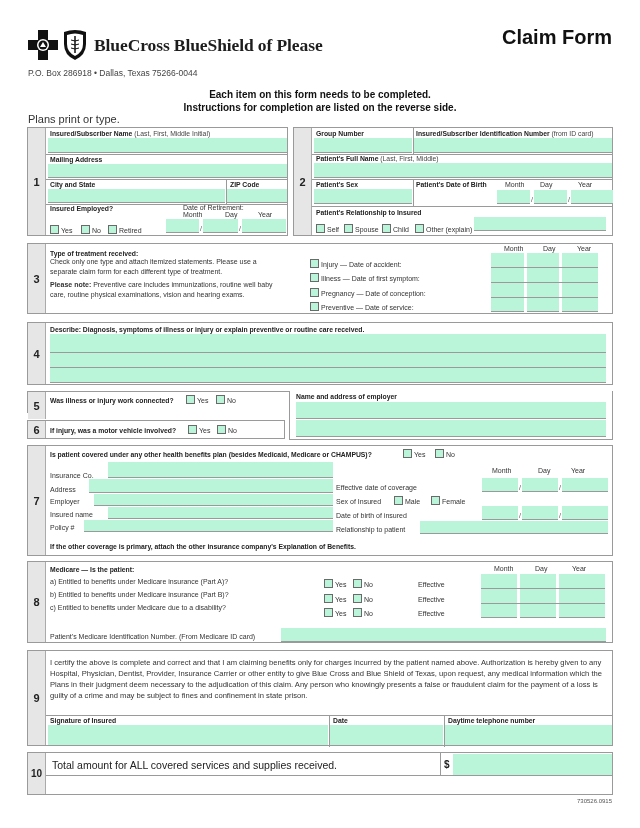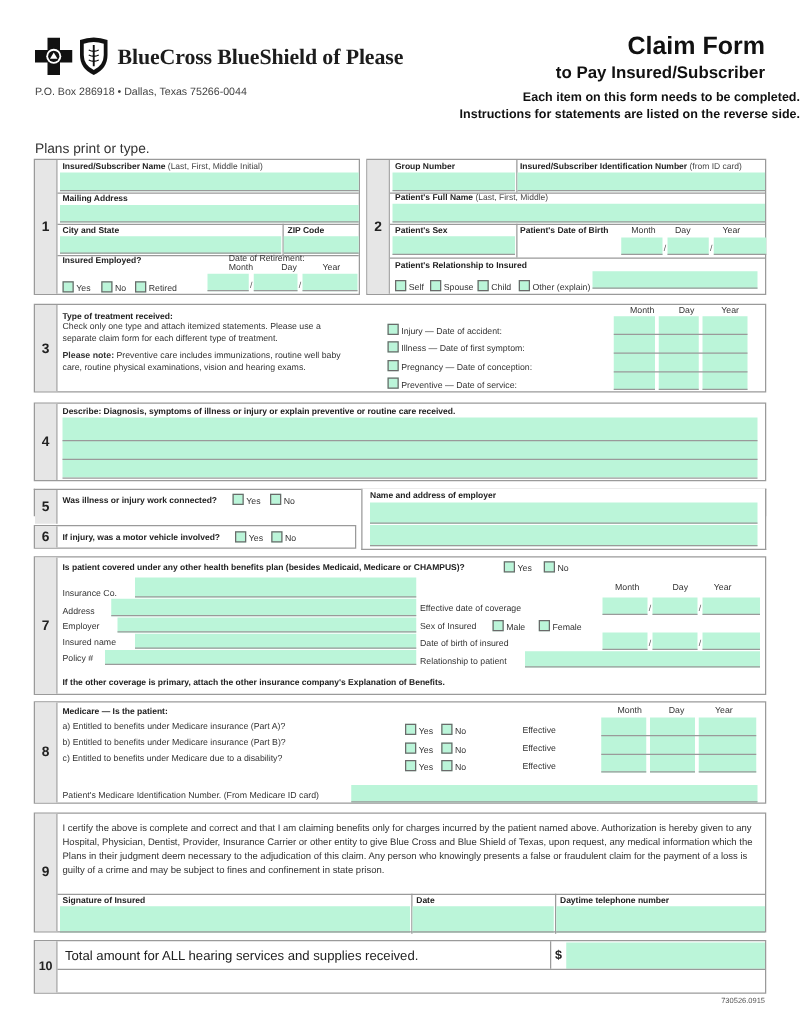--- a/index.html
+++ b/index.html
@@ -4,21 +4,21 @@
 <style>
   * { box-sizing: border-box; margin: 0; padding: 0; }
   body { width: 640px; height: 828px; background: #ffffff; font-family: "Liberation Sans", sans-serif; color: #222; position: relative; overflow: hidden; }
   .abs { position: absolute; }
   .brand { left: 28px; top: 28px; height: 34px; display: flex; align-items: center; }
   .brand-name { font-family: "Liberation Serif", serif; font-size: 17.5px; font-weight: bold; color: #1d1d1d; margin-left: 6px; letter-spacing: -0.1px; }
   .address { left: 28px; top: 68px; font-size: 8.5px; color: #444; }
   .title { right: 28px; top: 26px; text-align: right; }
   .title .t1 { font-size: 20px; font-weight: bold; color: #111; text-align: right; }
   .title .t2 { font-size: 13.5px; font-weight: bold; color: #111; margin-top: 1px; }
-  .instr { left: 0; width: 640px; top: 72px; text-align: right; font-size: 10px; font-weight: bold; color: #111; line-height: 13px; }
+  .instr { left: 0; width: 640px; top: 88px; text-align: center; font-size: 10px; font-weight: bold; color: #111; line-height: 13px; }
   .print { left: 28px; top: 113px; font-size: 11px; color: #333; }
 
   .sec { position: absolute; border: 1px solid #9a9a9a; background: #fff; }
   .num { position: absolute; left: 0; top: 0; bottom: 0; width: 18px; background: #e6e6e6; border-right: 1px solid #aaa; font-weight: bold; font-size: 11px; display: flex; align-items: center; justify-content: center; color: #222; }
   .lbl { position: absolute; font-size: 6.8px; font-weight: bold; color: #222; white-space: nowrap; }
   .lbl .n { font-weight: normal; color: #444; }
   .txt { position: absolute; font-size: 7px; color: #333; white-space: nowrap; }
   .fill { position: absolute; background: #bbf5d9; border-bottom: 1px solid #9a9a9a; }
   .cb { display: inline-block; width: 9px; height: 9px; background: #bbf5d9; border: 1px solid #6a6a6a; vertical-align: -1px; margin-right: 2px; }
   .cbw { position: absolute; font-size: 7px; color: #333; white-space: nowrap; }
@@ -42,25 +42,24 @@
     <path d="M2 3 Q13 -1 24 3 L24 15 Q24 26 13 31 Q2 26 2 15z" fill="#111"></path>
     <path d="M5 6 Q13 3 21 6 L21 15 Q21 23 13 27 Q5 23 5 15z" fill="#fff"></path>
     <path d="M13 7v17" stroke="#111" stroke-width="1.5"></path>
     <path d="M9 11q4 2 8 0M9 15q4 2 8 0M9 19q4 2 8 0" stroke="#111" stroke-width="1" fill="none"></path>
   </svg>
   <span class="brand-name">BlueCross BlueShield of Please</span>
 </div>
 <div class="abs address">P.O. Box 286918 • Dallas, Texas 75266-0044</div>
 <div class="abs title">
   <div class="t1">Claim Form</div>
-  <div class="t2">to Pay Insured/Subscriber</div>
 </div>
 <div class="abs instr">
   <div>Each item on this form needs to be completed.</div>
-  <div>Instructions for statements are listed on the reverse side.</div>
+  <div>Instructions for completion are listed on the reverse side.</div>
 </div>
 <div class="abs print">Plans print or type.</div>
 
 <div class="sec" style="left:27px;top:127px;width:261px;height:109px;">
   <div class="num">1</div>
   <div class="lbl" style="left:22px;top:2px;"><span>Insured/Subscriber Name</span> <span class="n">(Last, First, Middle Initial)</span></div>
   <div class="fill" style="left:20px;top:10px;right:0;height:15px;"></div>
   <div class="hline" style="left:18px;right:0;top:26px;"></div>
   <div class="lbl" style="left:22px;top:28px;">Mailing Address</div>
   <div class="fill" style="left:20px;top:36px;right:0;height:14px;"></div>
@@ -247,20 +246,20 @@
   <div class="vline" style="left:301px;top:64px;height:32px;"></div>
   <div class="lbl" style="left:305px;top:66px;">Date</div>
   <div class="fill" style="left:302px;top:74px;width:113px;height:21px;"></div>
   <div class="vline" style="left:416px;top:64px;height:32px;"></div>
   <div class="lbl" style="left:420px;top:66px;">Daytime telephone number</div>
   <div class="fill" style="left:417px;top:74px;right:0;height:21px;"></div>
 </div>
 
 <div class="sec" style="left:27px;top:752px;width:586px;height:43px;">
   <div class="num" style="font-size:10px;">10</div>
-  <div class="txt" style="left:24px;top:6px;font-size:10.5px;color:#222;">Total amount for ALL hearing services and supplies received.</div>
+  <div class="txt" style="left:24px;top:6px;font-size:10.5px;color:#222;">Total amount for ALL covered services and supplies received.</div>
   <div class="vline" style="left:412px;top:0;height:22px;"></div>
   <div class="txt" style="left:416px;top:6px;font-size:10px;font-weight:bold;color:#222;">$</div>
   <div class="fill" style="left:425px;top:1px;right:0;height:21px;border-bottom:none;"></div>
   <div class="hline" style="left:18px;right:0;top:22px;"></div>
 </div>
 
 <div class="abs footcode">730526.0915</div>
 
 </body></html>

